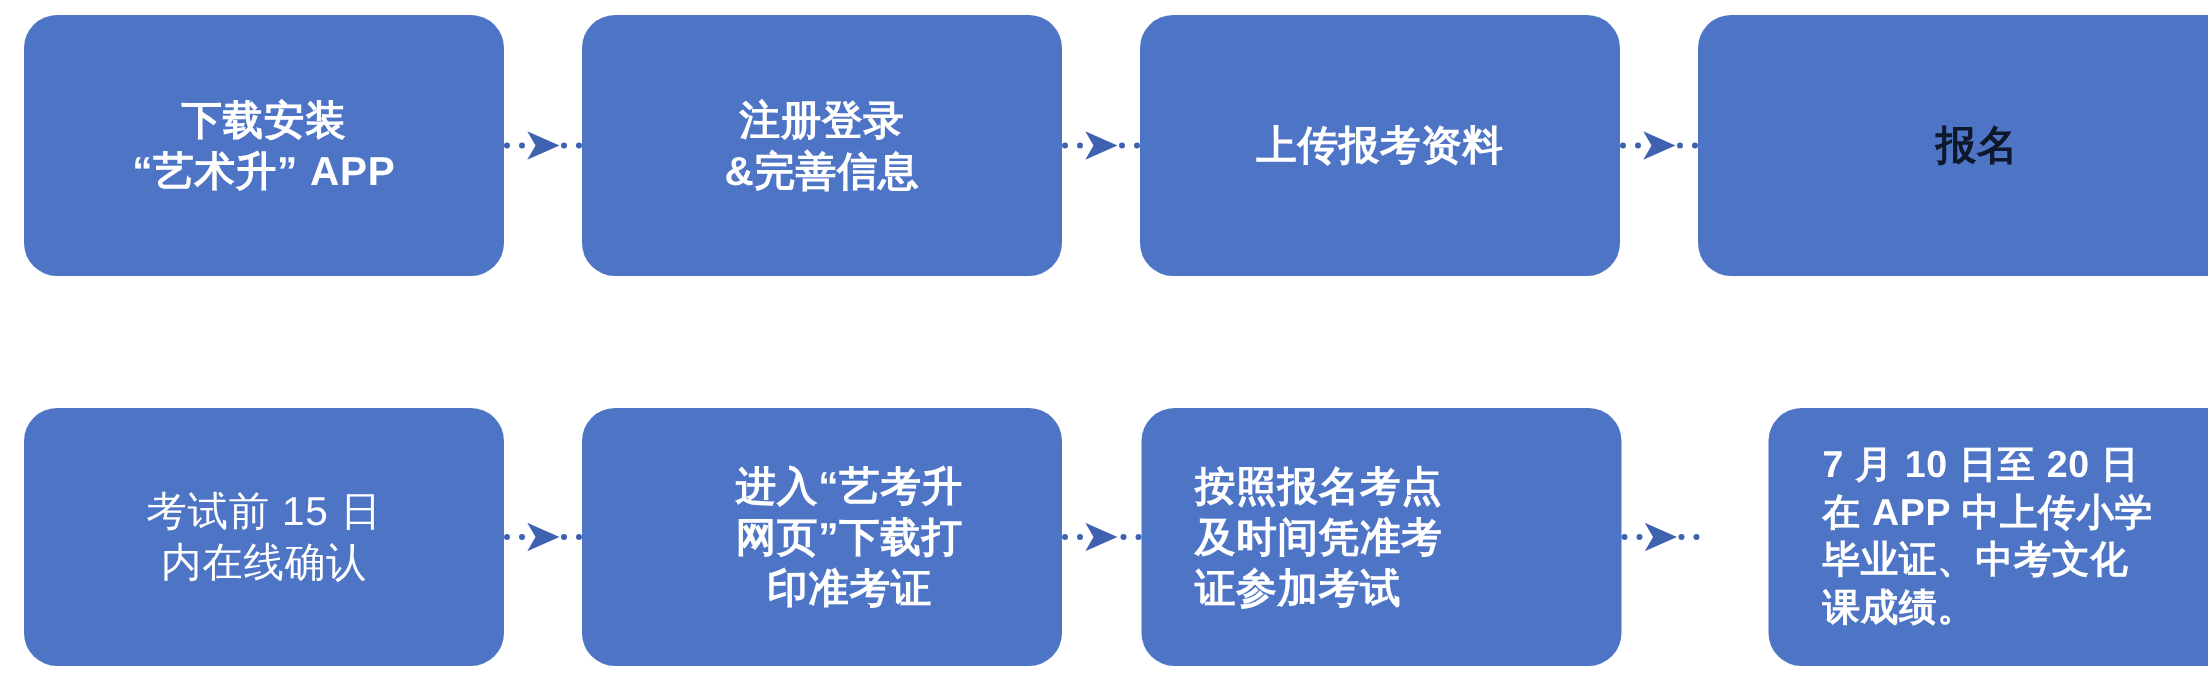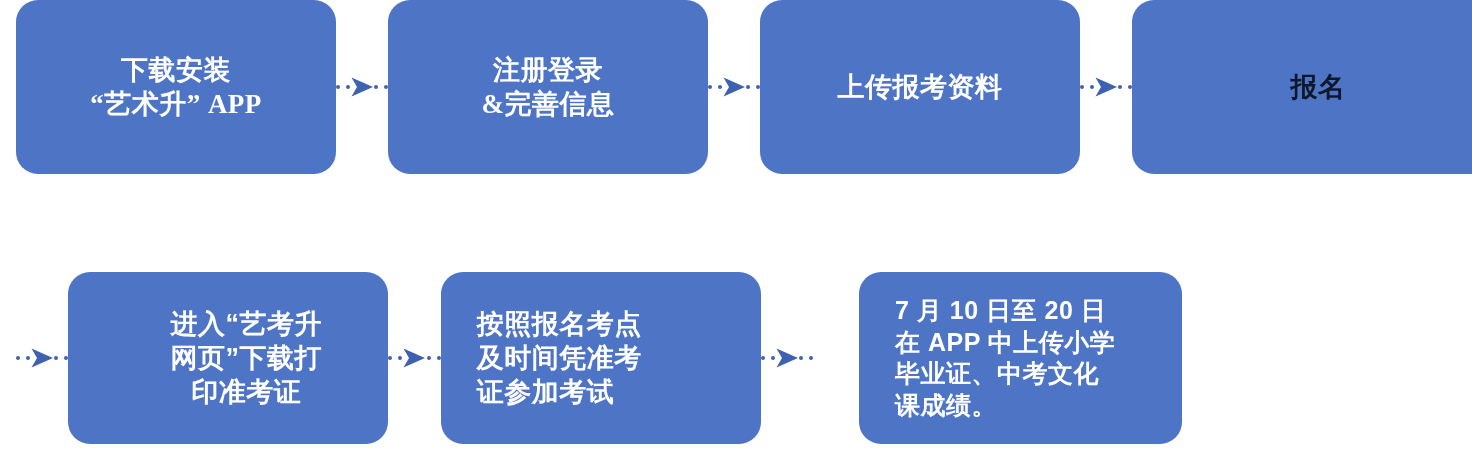--- a/index.html
+++ b/index.html
@@ -21,21 +21,21 @@
     background: #ffffff;
   }
 
   .flow-row {
     position: absolute;
     left: 0;
     width: 1472px;
     display: flex;
     align-items: stretch;
   }
-  #row-top    { top: 0;  height: 174px; font-family: Liberation Serif, serif; }
+  #row-top    { top: 10px;  height: 174px; }
   #row-bottom { top: 272px; height: 172px; }
 
   .flow-node {
     background: #4e74c6;
     border-radius: 22px;
     box-sizing: border-box;
     display: flex;
     align-items: center;
     color: #ffffff;
     flex: 0 0 auto;
@@ -131,20 +131,24 @@
     </div>
 
     <div class="flow-node align-center weight-bold" style="width: 372px; background: rgb(78, 116, 198); color: #0f172a;">
       <div class="node-label" style="font-size: 27px; font-weight: bold; text-align: center;">报名</div>
     </div>
 
   </div>
 
   <div class="flow-row" id="row-bottom" style="padding-left: 16px; padding-right: 16px; box-sizing: border-box;">
 
+    <div class="flow-node align-center weight-normal" style="width: 320px; background: rgb(78, 116, 198); color: rgb(255, 255, 255);">
+      <div class="node-label" style="font-size: 27px; font-weight: normal; text-align: center;">考试前 15 日
+内在线确认</div>
+    </div>
 
     <div class="flow-connector" style="width: 52.3333px;">
       <span class="conn-dots-left" style="left: 0px; width: 14.1667px; border-top-color: rgb(63, 98, 176);"></span>
       <span class="conn-arrowhead">
         <svg viewBox="0 0 24 22" width="24" height="22" aria-hidden="true">
           <path d="M1.5 1.5 L23 11 L1.5 20.5 L7 11 Z" fill="#3f62b0"></path>
         </svg>
       </span>
       <span class="conn-dots-right" style="right: 0px; width: 14.1667px; border-top-color: rgb(63, 98, 176);"></span>
     </div>

